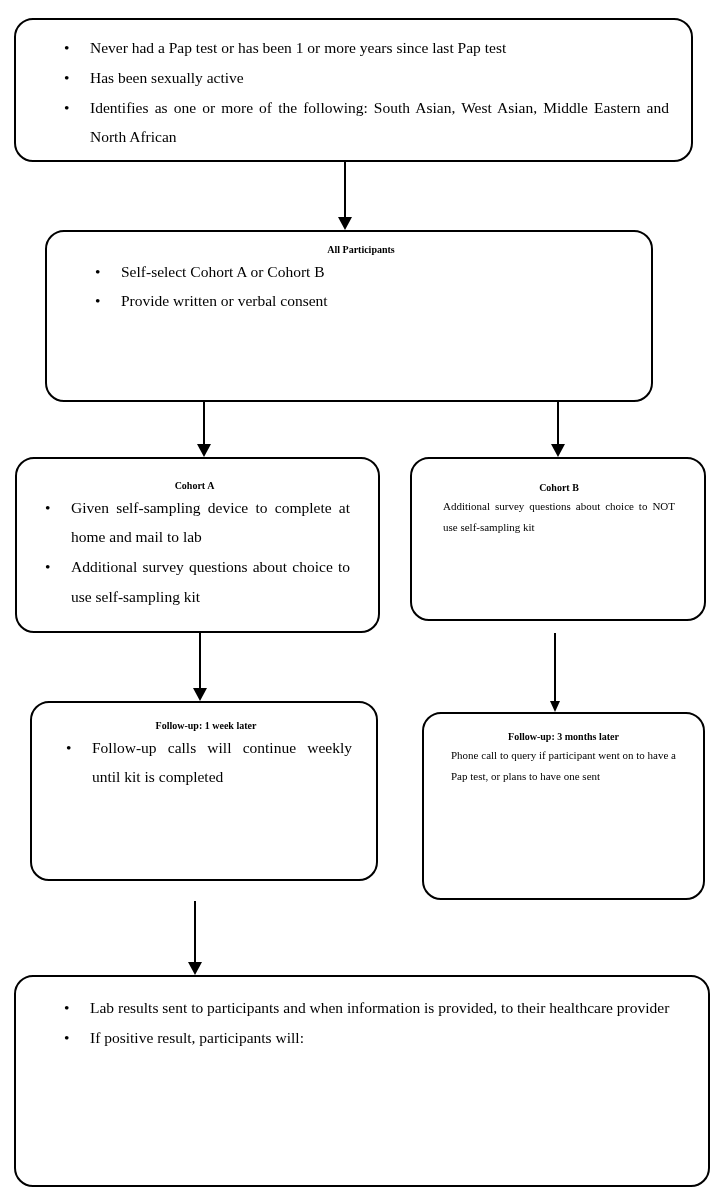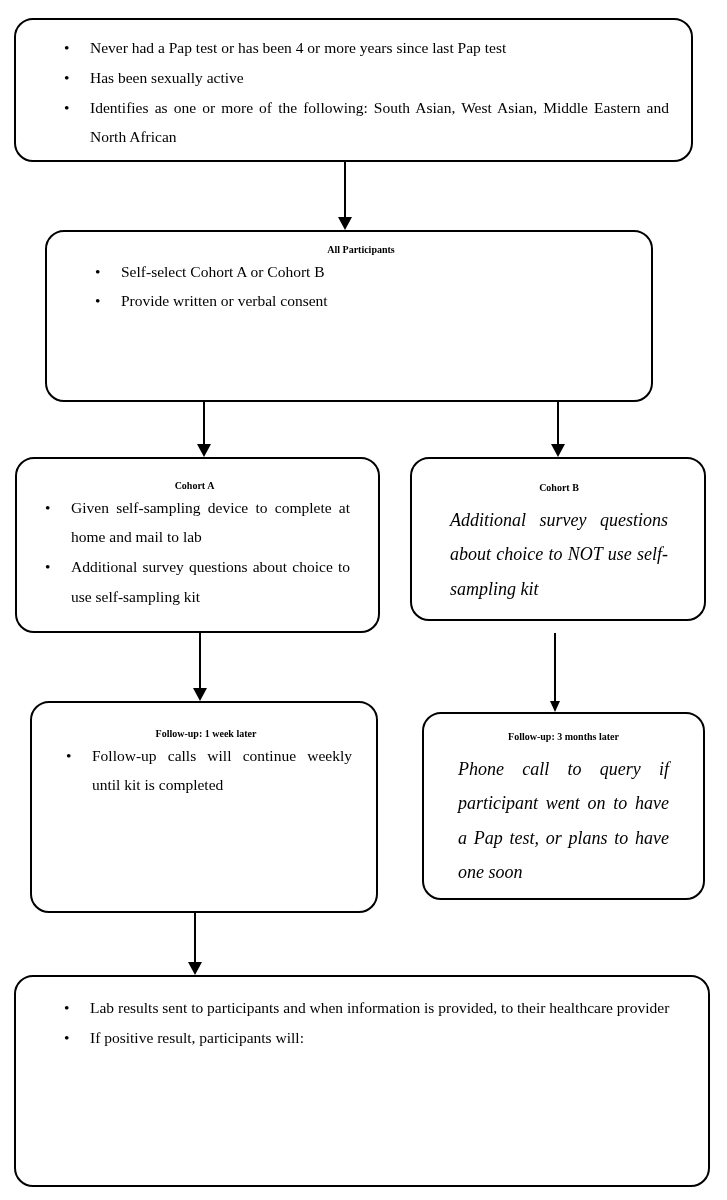--- a/index.html
+++ b/index.html
@@ -77,24 +77,23 @@
   ul.subbullets > li::before {
     content: "\25CB";
     position: absolute;
     left: 4px;
     top: 0;
     font-size: 11px;
     line-height: 2.7;
   }
 
   .plain-text {
-    font-size: 18px;
-    line-height: 1.92;
-    margin: 8px;
-    font-style: italic;
+    font-size: 11px;
+    line-height: 1.92;
+    margin: 1px;
   }
 
   .justify {
     text-align: justify;
     -webkit-hyphens: auto;
     hyphens: auto;
   }
   .justify-last > li,
   li.justify {
     text-align: justify;
@@ -111,22 +110,22 @@
   }
   #box-cohort-a {
     left: 15px;  top: 457px;  width: 365px;  height: 176px;
     padding: 20px 28px 0 22px;
   }
   #box-cohort-b {
     left: 410px; top: 457px;  width: 296px;  height: 164px;
     padding: 22px 28px 0 30px;
   }
   #box-followup-a {
-    left: 30px;  top: 701px;  width: 348px;  height: 212px;
-    padding: 24px 24px 0 28px;
+    left: 30px;  top: 701px;  width: 348px;  height: 180px;
+    padding: 16px 24px 0 28px;
   }
   #box-followup-b {
     left: 422px; top: 712px;  width: 283px;  height: 188px;
     padding: 16px 26px 0 26px;
   }
   #box-results {
     left: 14px;  top: 975px;  width: 696px;  height: 212px;
     padding: 16px 24px 0 42px;
   }
 
@@ -174,21 +173,21 @@
   #arrow-b-to-fub      { left: 541px; top: 633px; width: 28px; height: 79px; }
   #arrow-fua-to-results{ left: 181px; top: 901px; width: 28px; height: 74px; }
 </style>
 </head>
 <body>
 
 <div class="canvas">
 
   <div class="box" id="box-eligibility">
     <ul class="bullets">
-      <li><span>Never had a Pap test or has been 4 or more years since last Pap test</span></li>
+      <li><span>Never had a Pap test or has been 1 or more years since last Pap test</span></li>
       <li><span>Has been sexually active</span></li>
       <li class="justify"><span>Identifies as one or more of the following: South Asian, West Asian, Middle Eastern and North African</span></li>
     </ul>
   </div>
 
   <div class="arrow" id="arrow-elig-to-all">
     <div class="shaft" style="height: 55px;"></div>
     <div class="head"></div>
   </div>
 
@@ -233,21 +232,21 @@
 
   <div class="box" id="box-followup-a">
     <p class="box-title">Follow-up: 1 week later</p>
     <ul class="bullets">
       <li class="justify"><span>Follow-up calls will continue weekly until kit is completed</span></li>
     </ul>
   </div>
 
   <div class="box" id="box-followup-b">
     <p class="box-title">Follow-up: 3 months later</p>
-    <p class="plain-text justify">Phone call to query if participant went on to have a Pap test, or plans to have one soon</p>
+    <p class="plain-text justify">Phone call to query if participant went on to have a Pap test, or plans to have one sent</p>
   </div>
 
   <div class="arrow" id="arrow-fua-to-results">
     <div class="shaft" style="height: 61px;"></div>
     <div class="head"></div>
   </div>
 
   <div class="box" id="box-results">
     <ul class="bullets">
       <li class="justify"><span>Lab results sent to participants and when information is provided, to their healthcare provider</span></li>

